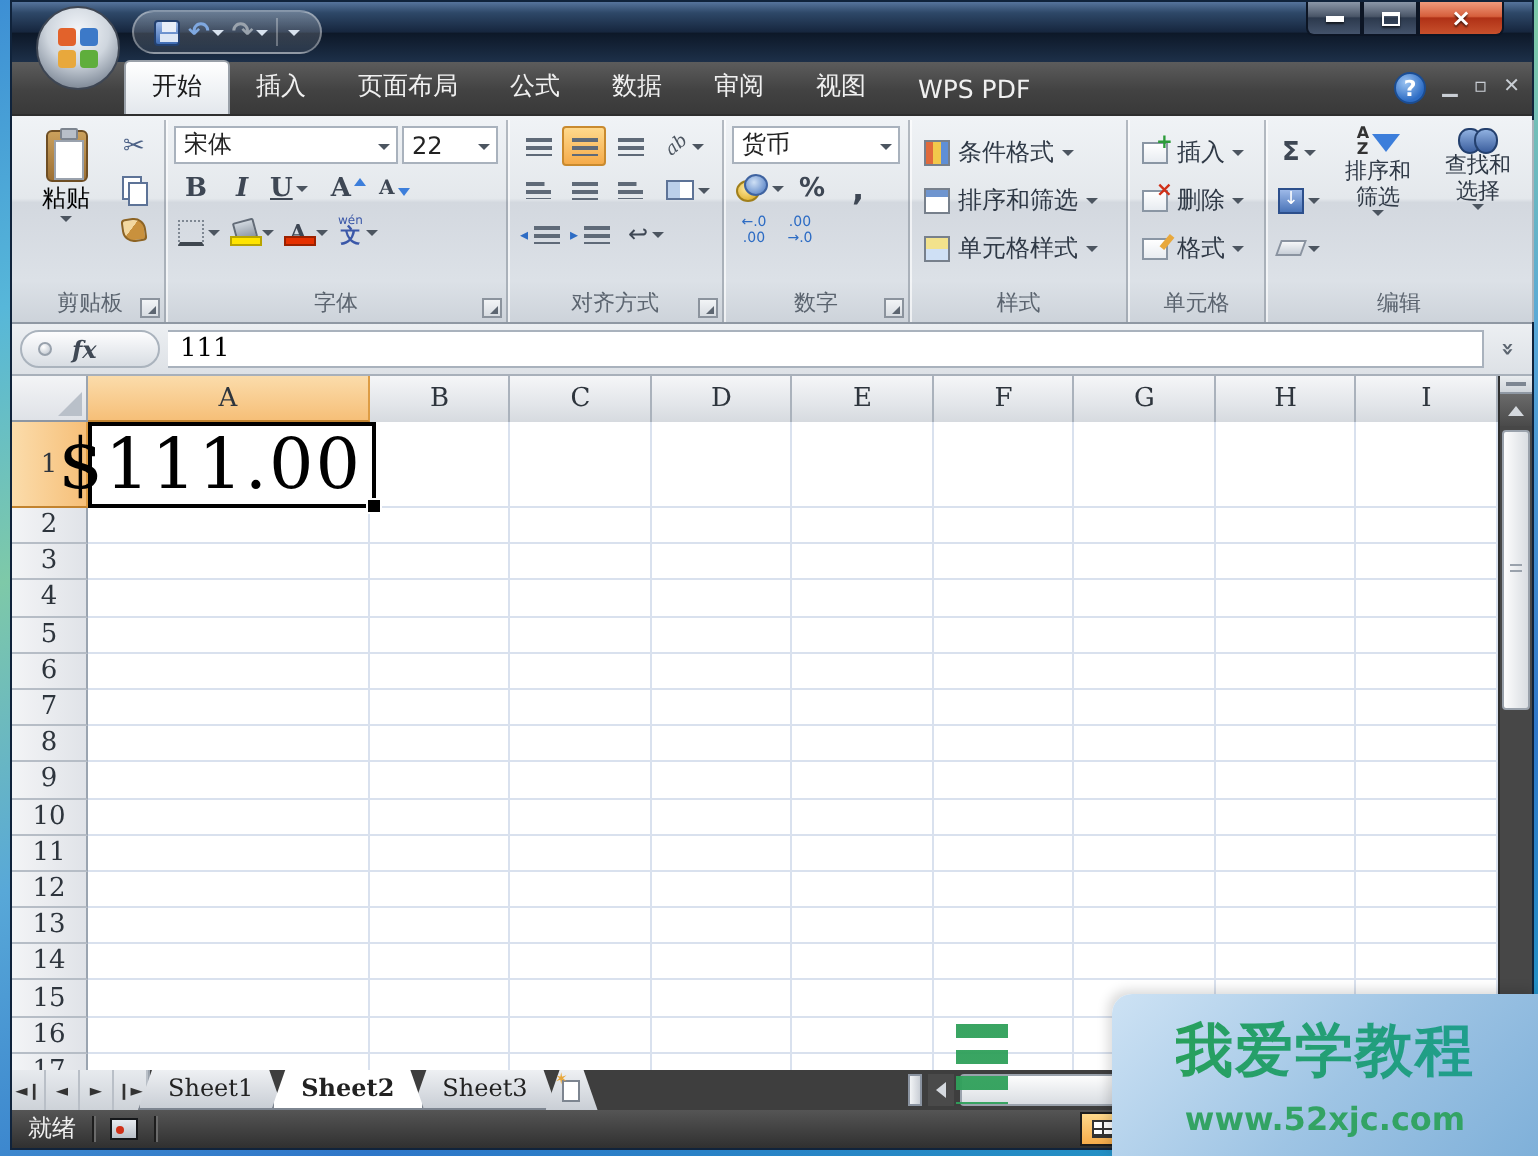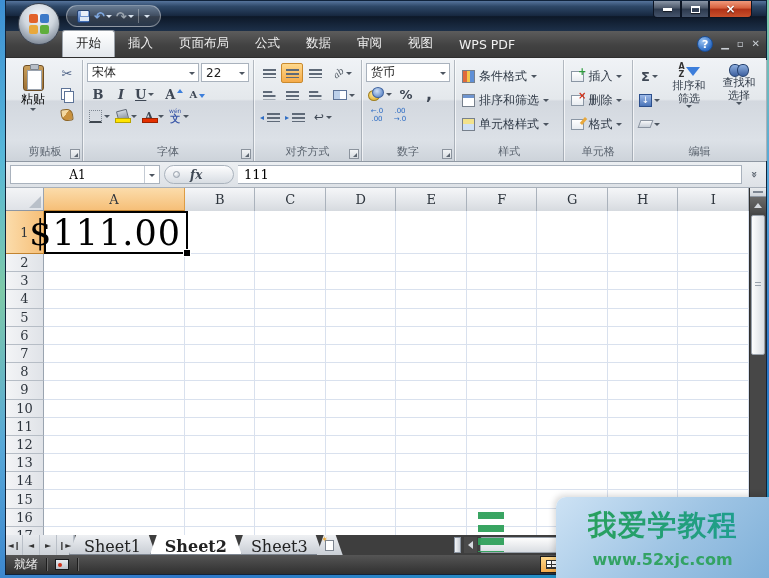--- a/index.html
+++ b/index.html
@@ -167,21 +167,21 @@
   .vup{height:16px;background:linear-gradient(180deg,#6a6a6a,#4a4a4a);display:flex;align-items:center;justify-content:center;cursor:pointer;}
   .vup::after{content:"";border-bottom:5px solid #d5d9de;border-left:4px solid transparent;border-right:4px solid transparent;}
   .vthumb{height:140px;margin:2px 1px;background:linear-gradient(90deg,#fdfdfd,#d9dde2);border:1px solid #9aa2ac;border-radius:2px;position:relative;cursor:grab;}
   .vthumb::after{content:"";position:absolute;left:3px;right:3px;top:50%;height:5px;margin-top:-3px;
     background:repeating-linear-gradient(to bottom,#9aa2ac 0 1px,transparent 1px 3px);}
   
   .sheetbar{height:20px;flex:0 0 20px;display:flex;align-items:stretch;background:#3e3e3e;position:relative;}
   .navbtns{display:flex;background:linear-gradient(180deg,#e7eaee,#cdd2d8);border-right:1px solid #9aa2ac;}
   .nbtn{width:17px;display:flex;align-items:center;justify-content:center;font-size:8px;color:#333;cursor:pointer;border-right:1px solid #b9bfc7;}
   .stabs{display:flex;align-items:stretch;}
-  .stab{padding:2px 14px 0;margin-left:-6px;font-family:"DejaVu Serif",serif;font-size:16px;color:#222;cursor:pointer;
+  .stab{padding:2px 14px 0;margin-left:-6px;font-family:"DejaVu Serif",serif;font-size:12px;color:#222;cursor:pointer;
     background:linear-gradient(180deg,#eef0f3,#c9ced5);border:1px solid #7d8590;border-top:none;
     clip-path:polygon(7px 0,calc(100% - 7px) 0,100% 100%,0 100%);}
   .stab.active{background:#fff;font-weight:bold;z-index:2;}
   .instab{width:26px;background:linear-gradient(180deg,#eef0f3,#c9ced5);margin-left:-6px;clip-path:polygon(7px 0,calc(100% - 7px) 0,100% 100%,0 100%);
     display:flex;align-items:center;justify-content:center;cursor:pointer;}
   .i-newsheet{width:9px;height:11px;background:#fff;border:1px solid #7d8590;position:relative;}
   .i-newsheet::after{content:"✶";position:absolute;left:-5px;top:-6px;color:#e8a83c;font-size:8px;}
   .tabsplit{position:absolute;left:448px;top:2px;width:7px;height:16px;background:linear-gradient(90deg,#f2f4f6,#c9ced5);border:1px solid #8a93a0;cursor:col-resize;}
   .hleft{position:absolute;left:458px;top:2px;width:13px;height:16px;background:#4a4a4a;display:flex;align-items:center;justify-content:center;cursor:pointer;}
   .hleft::after{content:"";border-right:5px solid #d5d9de;border-top:4px solid transparent;border-bottom:4px solid transparent;}
@@ -514,25 +514,20 @@
             <span class="i-binoc"></span>
             <span class="cap" style="width:40px">查找和选择</span>
             <span class="car"></span>
           </div>
         </div>
         <div class="glabel">编辑</div>
       </div>
     </div>
 
     <div class="fbar">
-      <div class="namebox">
-        <span class="ref">A1</span>
-        <span class="car" style="position:absolute;right:4px;top:8px"></span>
-        <span class="nb-split"></span>
-      </div>
       <div class="fxpill">
         <span class="fxdot"></span>
         <span class="fx">fx</span>
       </div>
       <div class="fval">111</div>
       <div class="fchev">»</div>
     </div>
 
     <div class="gridwrap">
       <div class="gridmain">

